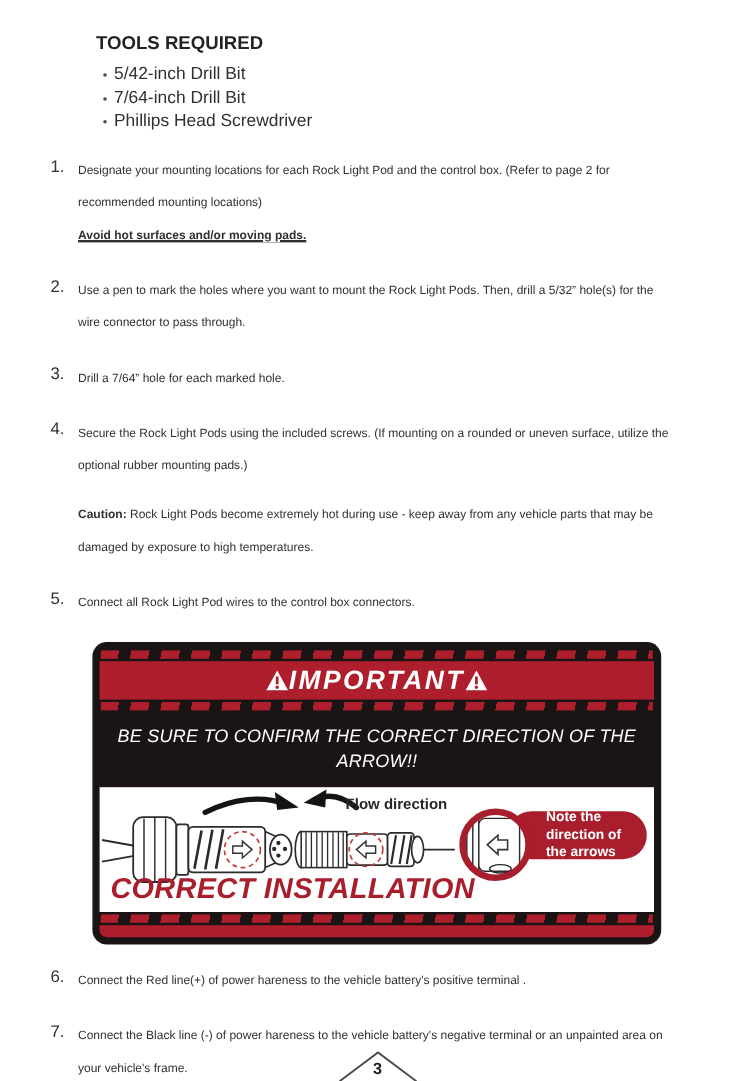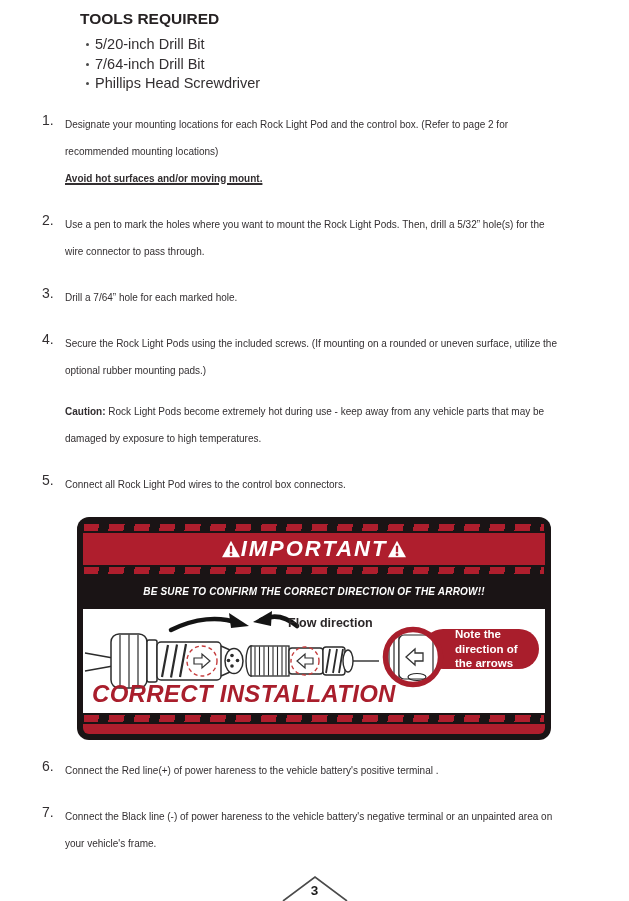--- a/index.html
+++ b/index.html
@@ -41,21 +41,21 @@
   .page-title {
     position: absolute; left: 0; right: 0; top: 14px;
     text-align: center;
     font-size: 35px; font-weight: 900; color: #0d0c0c;
     letter-spacing: -1px;
     transform: scaleX(0.84);
     white-space: nowrap;
   }
 
   
-  .tools { margin: 10px 0 0 80px; }
+  .tools { margin: 28px 0 0 80px; }
   .tools-heading { font-size: 15.5px; font-weight: bold; color: #262223; margin-bottom: 7px; }
   .tools-list { list-style: none; }
   .tools-list li {
     font-size: 14.5px; line-height: 19.5px; padding-left: 15px; position: relative;
   }
   .tools-list li::before {
     content: ""; position: absolute; left: 6px; top: 8px;
     width: 3px; height: 3px; border-radius: 50%; background: #4a4a4a;
   }
 
@@ -84,21 +84,21 @@
     height: 32px; margin: 0 1px;
     background: #af1e2d;
     display: flex; align-items: center; justify-content: center; gap: 0;
     color: #fff; font-size: 22px; font-weight: 900; font-style: italic;
     letter-spacing: 2px;
   }
   .warn-tri { width: 20px; height: 18px; display: block; }
   .imp-warning {
     padding: 9px 4px 10px;
     text-align: center; color: #fff;
-    font-size: 10px; font-weight: 700; font-style: italic; line-height: 1.45;
+    font-size: 15px; font-weight: 400; font-style: italic; line-height: 1.45;
     letter-spacing: 0.2px;
   }
   .imp-diagram {
     position: relative; margin: 0 1px;
     height: 104px; background: #fff; overflow: hidden;
   }
   .diagram-svg { position: absolute; left: 0; top: 0; z-index: 2; pointer-events: none; }
   .flow-label {
     position: absolute; left: 205px; top: 7px; z-index: 3;
     font-size: 12.5px; font-weight: bold; color: #2a2627;
@@ -133,32 +133,32 @@
 </style>
 </head>
 <body>
 
 <div class="page">
 
 
   <div class="tools">
     <div class="tools-heading">TOOLS REQUIRED</div>
     <ul class="tools-list">
-      <li>5/20-inch Drill Bit</li>
+      <li>5/42-inch Drill Bit</li>
       <li>7/64-inch Drill Bit</li>
       <li>Phillips Head Screwdriver</li>
     </ul>
   </div>
 
   <ol class="steps">
     <li>
       <span class="step-num">1.</span>
       <div class="step-body">
         <span>Designate your mounting locations for each Rock Light Pod and the control box. (Refer to page 2 for recommended mounting locations)</span><br>
-        <span class="step-emphasis">Avoid hot surfaces and/or moving mount.</span>
+        <span class="step-emphasis">Avoid hot surfaces and/or moving pads.</span>
       </div>
     </li>
     <li>
       <span class="step-num">2.</span>
       <div class="step-body">Use a pen to mark the holes where you want to mount the Rock Light Pods. Then, drill a 5/32” hole(s) for the wire connector to pass through.</div>
     </li>
     <li>
       <span class="step-num">3.</span>
       <div class="step-body">Drill a 7/64” hole for each marked hole.</div>
     </li>

